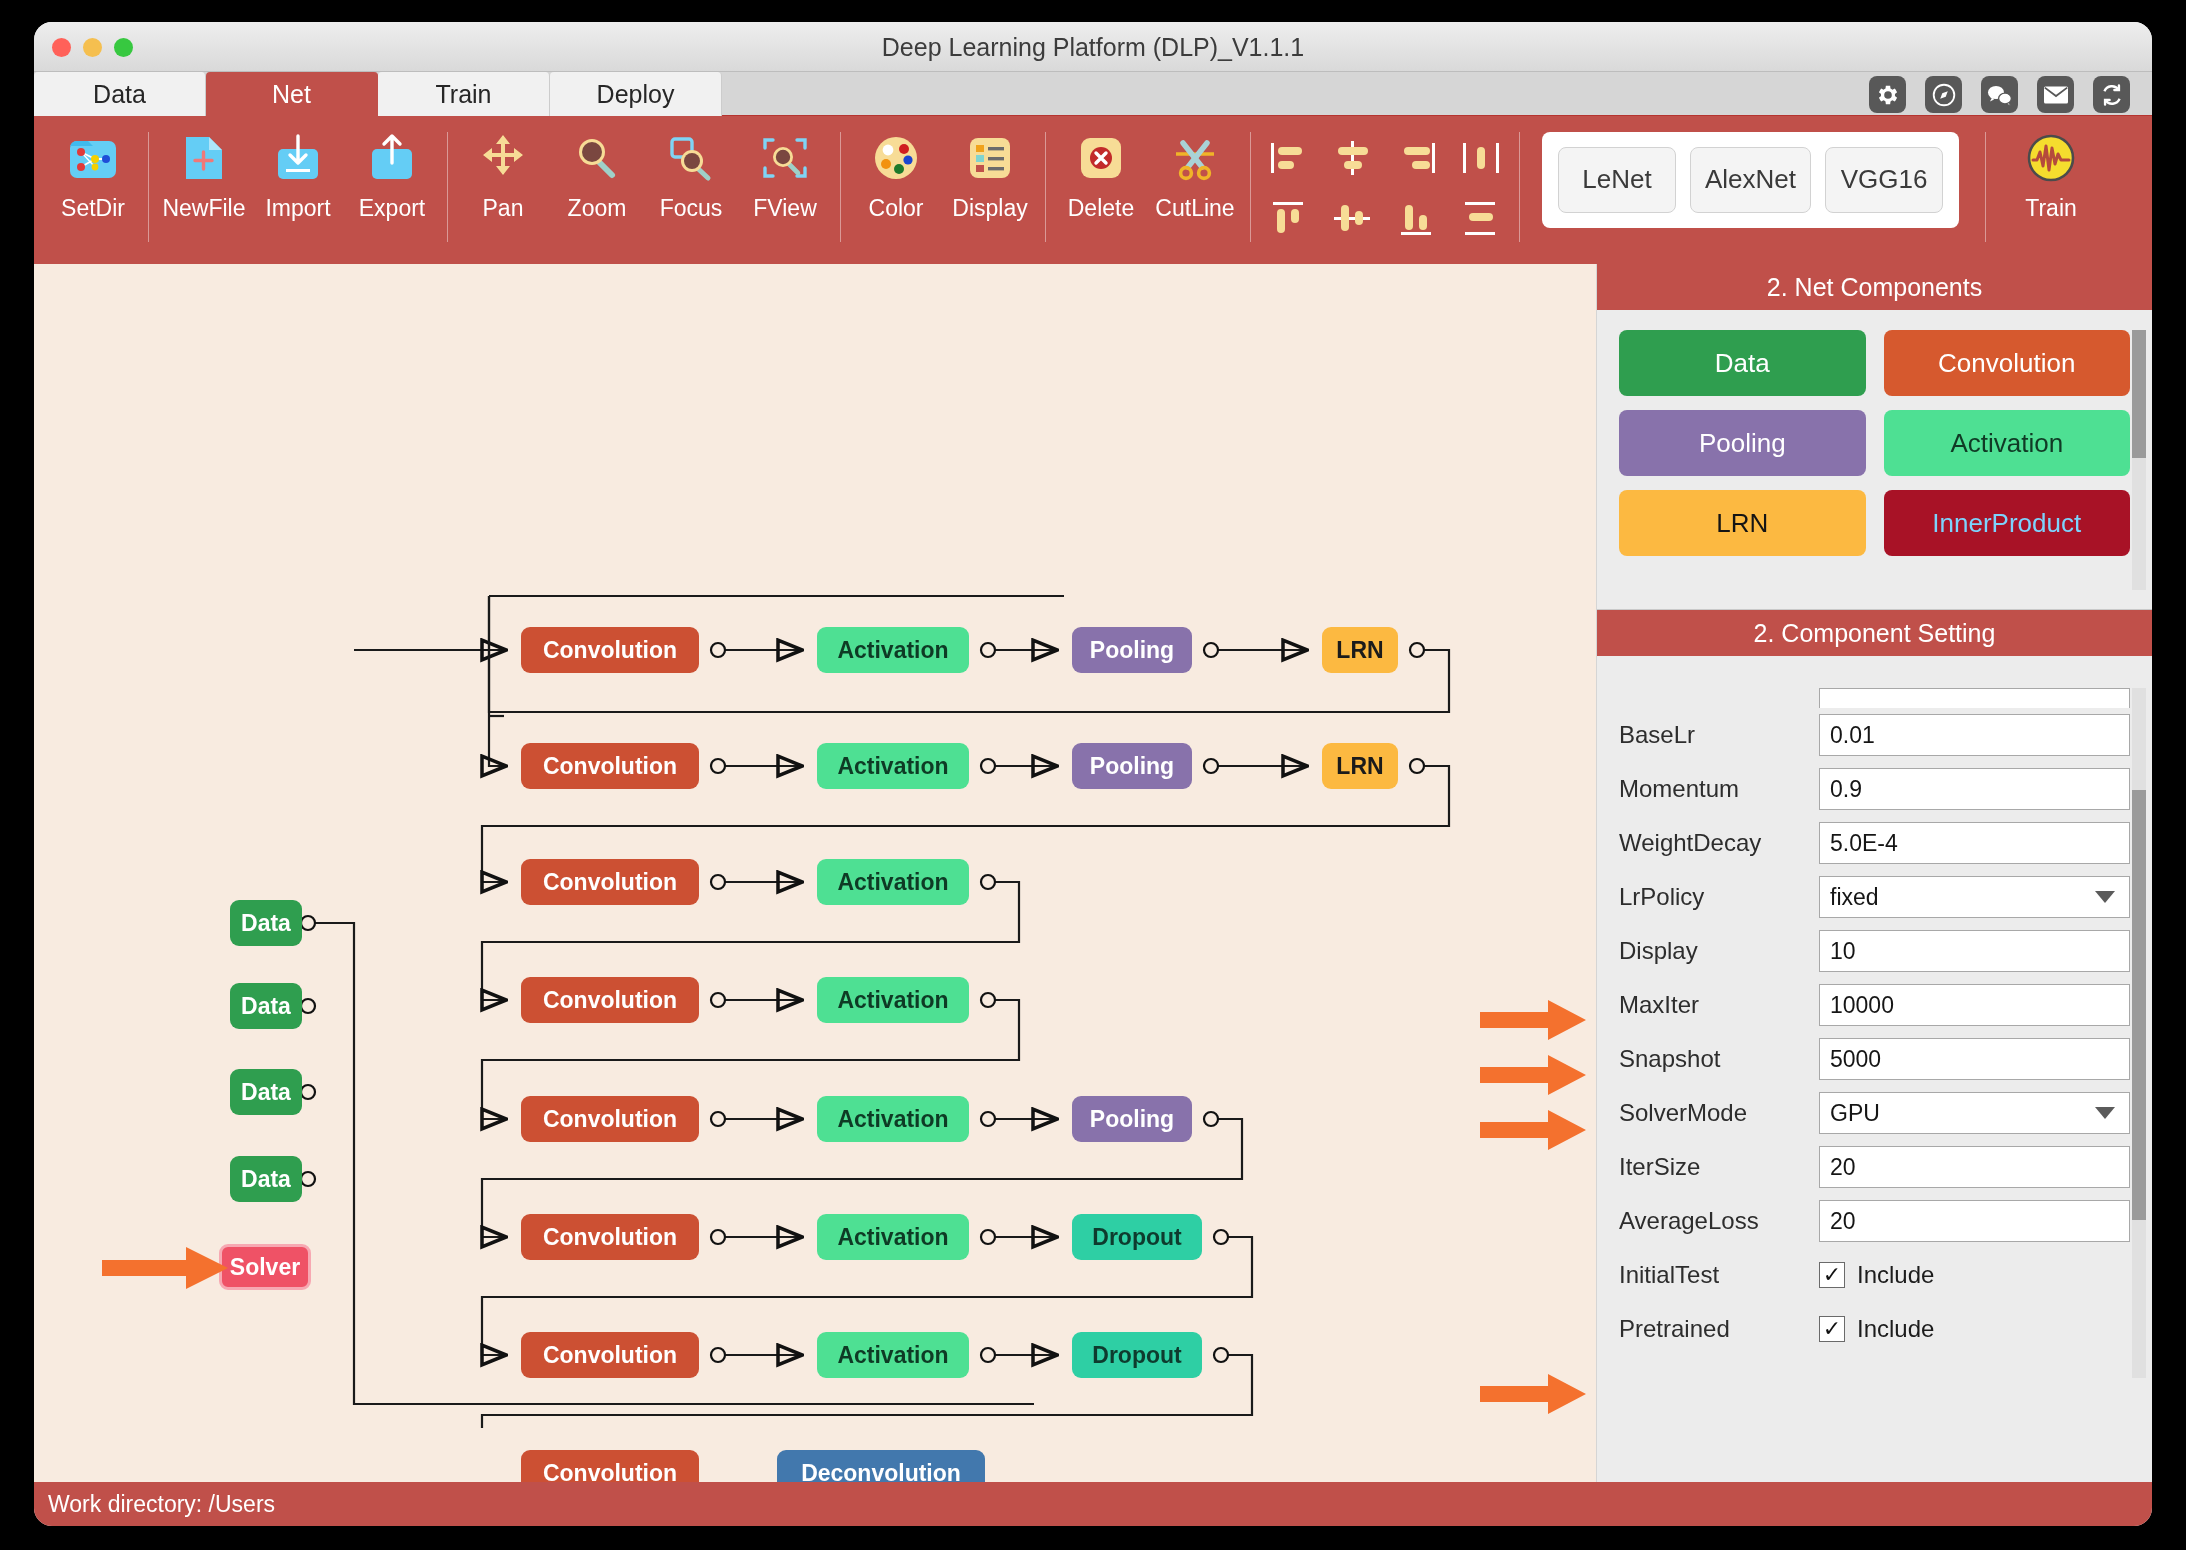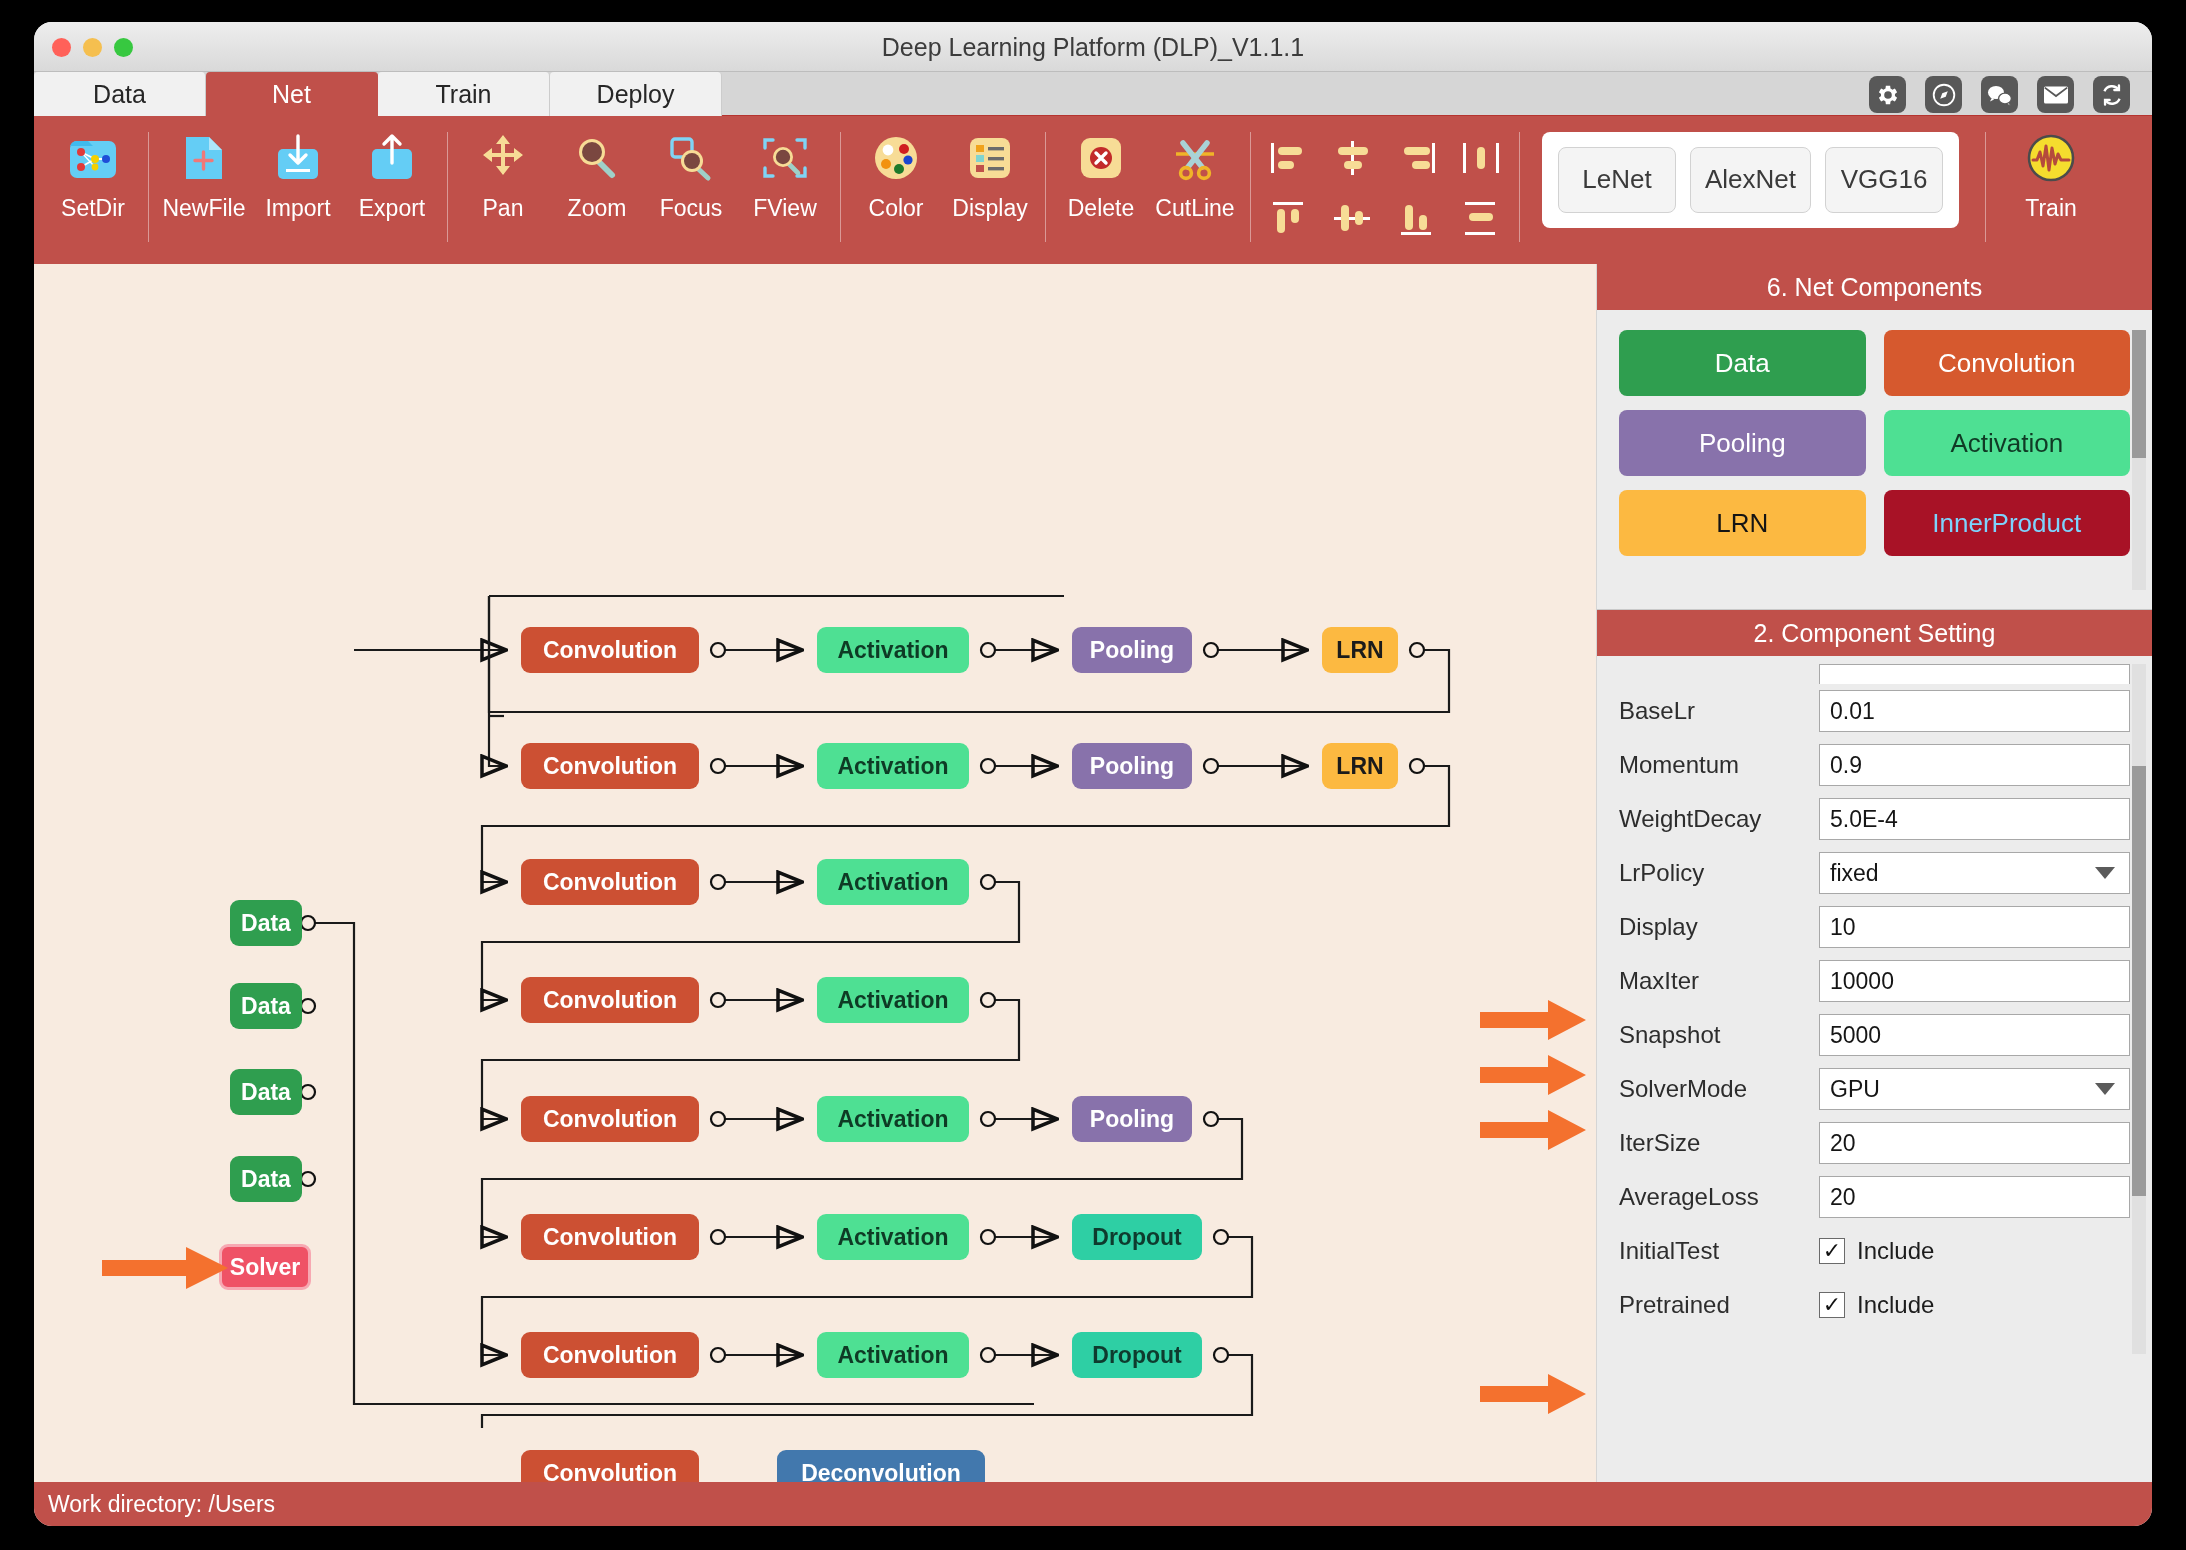--- a/index.html
+++ b/index.html
@@ -140,21 +140,21 @@
   .compbtn.pool  { background: #8872ab; color: #fff; }
   .compbtn.act   { background: #4ee093; color: #103a25; }
   .compbtn.lrn   { background: #fcb941; color: #141414; }
   .compbtn.inner { background: #a81226; color: #7dd3fc; }
   .sbar {
     position: absolute; width: 14px; background: #9a9a9a; border-radius: 0;
     right: 6px;
   }
   .sbtrack { position:absolute; right: 6px; width:14px; background:#e0e0e0; }
 
-  .settings { flex: 1; background: #ececec; position: relative; overflow: hidden; }
+  .settings { flex: 1; background: #ececec; position: relative; overflow: hidden; margin-top: 24px; }
   .setrows { padding: 0 22px; position: relative; }
   .srow { display: flex; align-items: center; height: 54px; }
   .slabel { width: 200px; font-size: 24px; color: #2d2d2d; }
   .sfield {
     flex: 1; height: 42px; background: #ffffff; border: 1px solid #a8a8a8;
     font-size: 23px; color: #151515; display: flex; align-items: center;
     padding: 0 10px; cursor: text;
   }
   .sfield.select { justify-content: space-between; cursor: pointer; }
   .caret { width: 0; height: 0; border-left: 10px solid transparent; border-right: 10px solid transparent; border-top: 12px solid #5b5b5b; margin-right: 4px; }
@@ -611,21 +611,21 @@
       <div class="node conv" style="left:487px; top:1186px; width:178px;">Convolution</div>
       <div class="node deconv" style="left:743px; top:1186px; width:208px;text-decoration:underline;">Deconvolution</div>
 
       <svg class="arrow" style="left:66px; top:980px;" width="130" height="48" viewBox="0 0 130 48">
         <path d="M2 16 H86 V3 L128 24 L86 45 V32 H2 Z" fill="#f4712e"></path>
       </svg>
     </div>
 
     <div class="rightpanel">
 
-      <div class="panelhdr">6. Net Components</div>
+      <div class="panelhdr">2. Net Components</div>
       <div class="components">
         <div class="compgrid">
           <div class="compbtn data">Data</div>
           <div class="compbtn conv">Convolution</div>
           <div class="compbtn pool">Pooling</div>
           <div class="compbtn act">Activation</div>
           <div class="compbtn lrn">LRN</div>
           <div class="compbtn inner">InnerProduct</div>
         </div>
         <div class="sbtrack" style="top:20px; height:260px;"></div>

